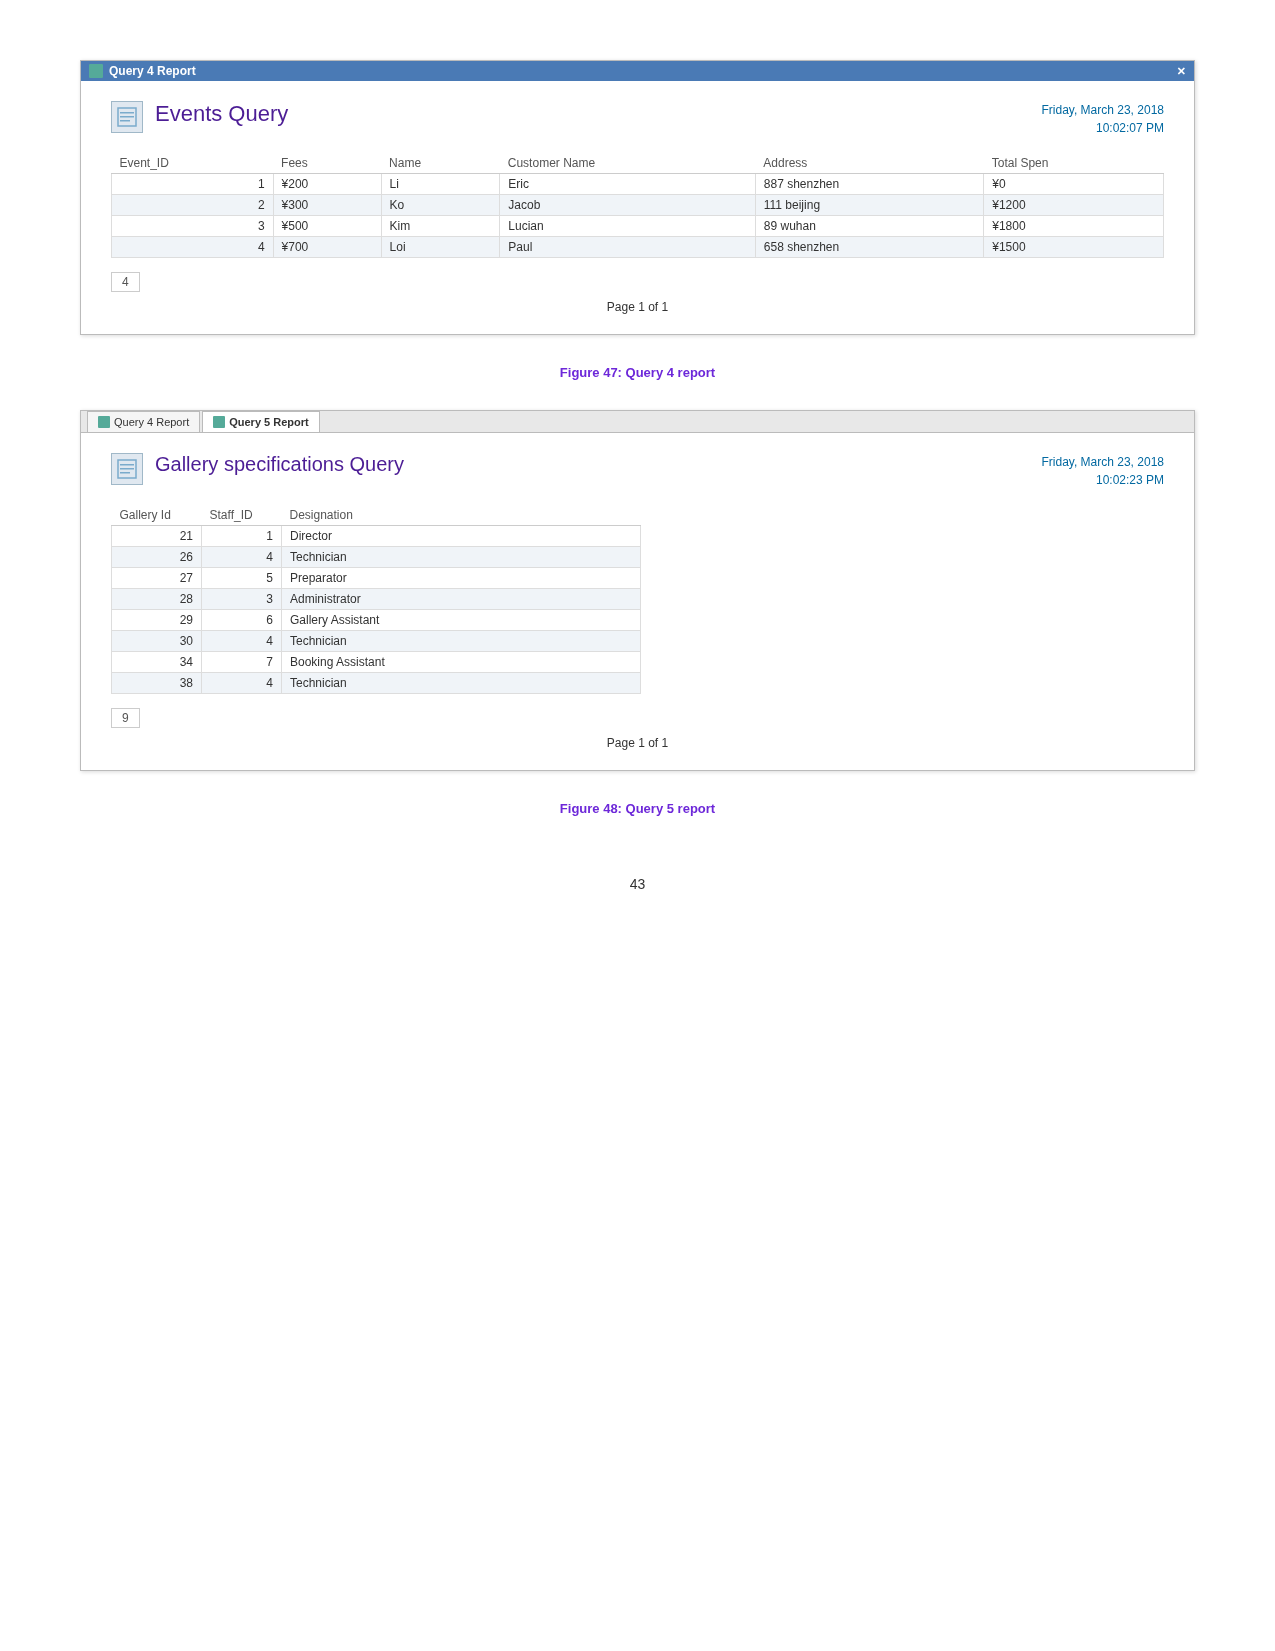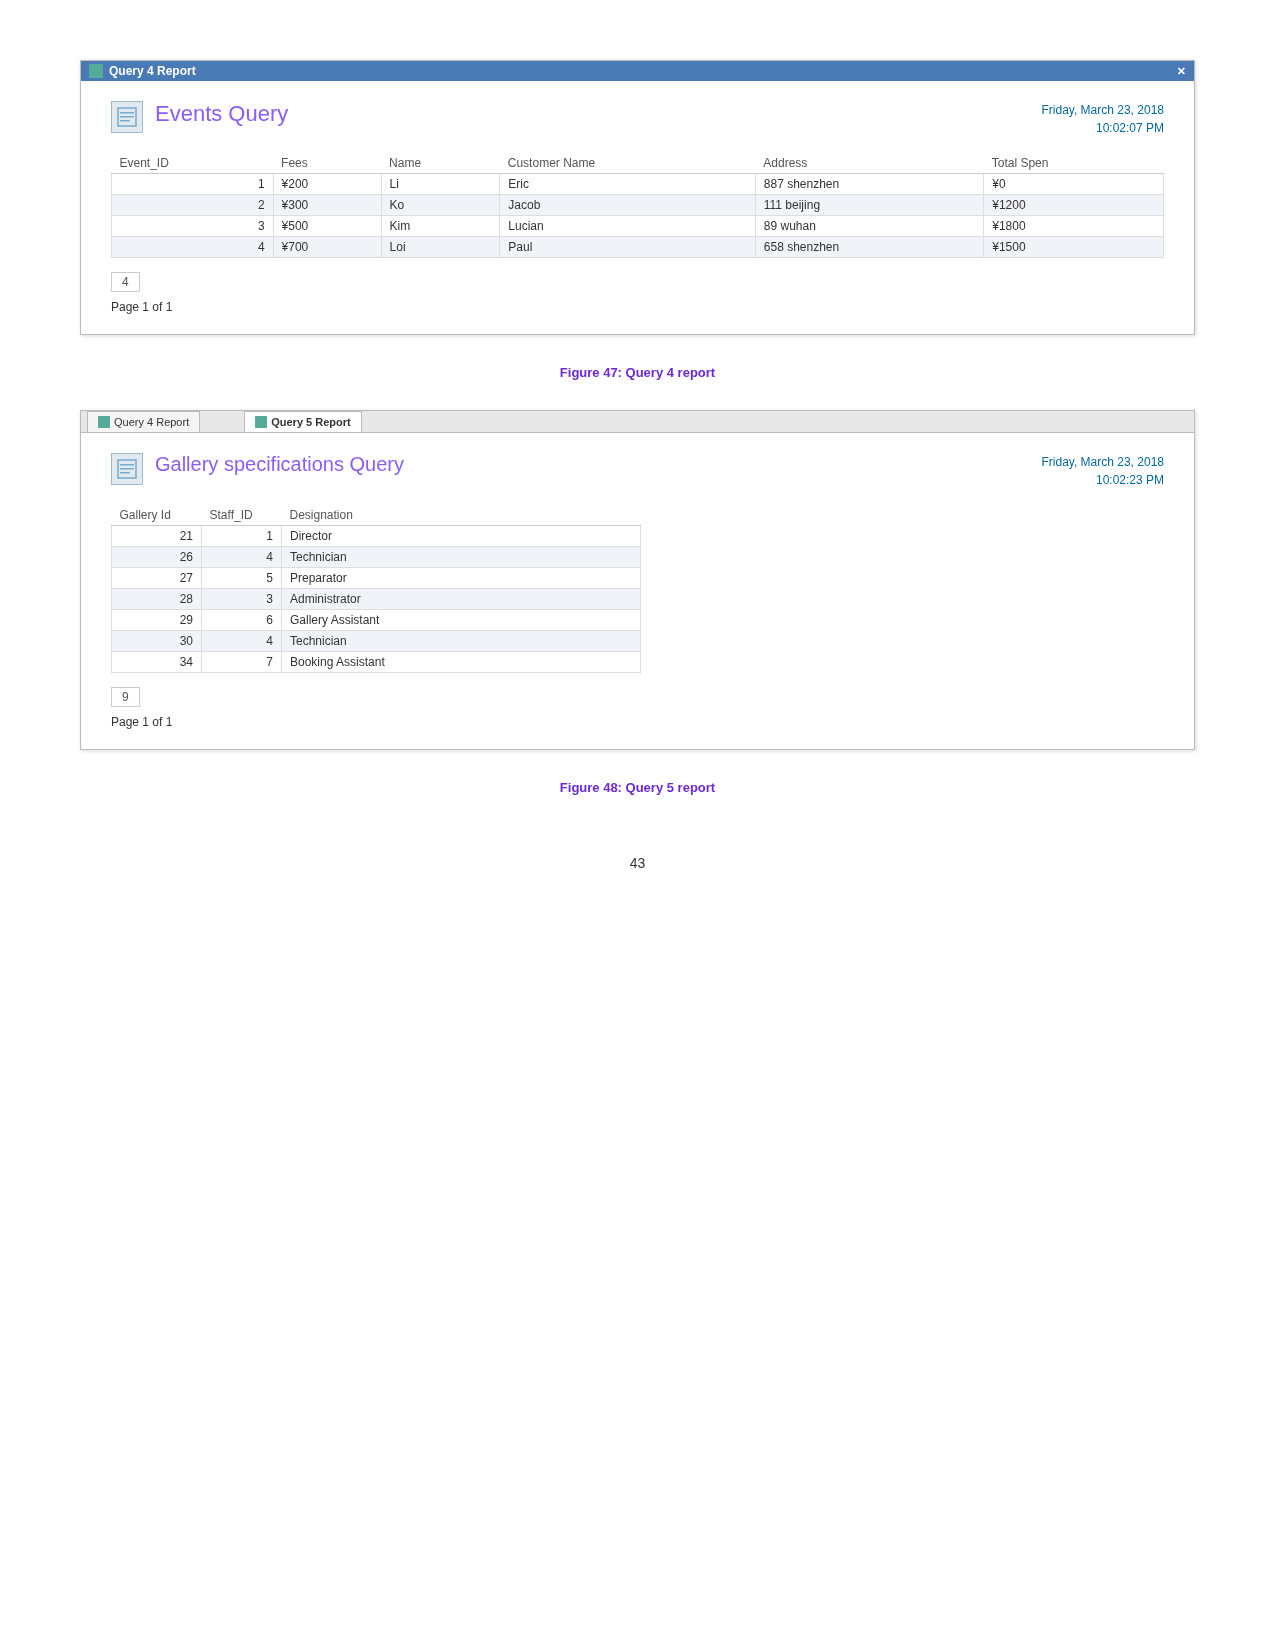--- a/index.html
+++ b/index.html
@@ -44,21 +44,20 @@
       margin-right: 2px;
       background: #f5f5f5;
       cursor: pointer;
       display: flex;
       align-items: center;
       gap: 4px;
     }
     .tab.active {
       background: #fff;
       font-weight: bold;
-      margin-left: 42px;
     }
     .tab .tab-icon {
       width: 12px;
       height: 12px;
       background: #4a7;
       display: inline-block;
       border-radius: 1px;
     }
     .report-content {
       padding: 20px 30px;
@@ -76,21 +75,21 @@
       margin-right: 12px;
       flex-shrink: 0;
       display: flex;
       align-items: center;
       justify-content: center;
     }
     .report-icon svg { width: 22px; height: 22px; }
     .report-title {
       font-size: 22px;
       font-weight: normal;
-      color: #8b5cf6;
+      color: #4c1d95;
       flex: 1;
     }
     .report-date {
       text-align: right;
       font-size: 12px;
       color: #0369a1;
       line-height: 1.5;
     }
 
     
@@ -131,21 +130,21 @@
     }
     .count-box {
       border: 1px solid #ccc;
       display: inline-block;
       padding: 2px 10px;
       font-size: 12px;
       margin-top: 6px;
       background: #fff;
     }
     .page-info {
-      text-align: left;
+      text-align: center;
       margin-top: 8px;
       font-size: 12px;
       color: #333;
     }
 
     
     .figure-caption {
       text-align: center;
       color: #6d28d9;
       font-size: 13px;
@@ -318,20 +317,25 @@
           <tr>
       <td class="num">30</td>
       <td class="num">4</td>
       <td>Technician</td>
     </tr>
           <tr>
       <td class="num">34</td>
       <td class="num">7</td>
       <td>Booking Assistant</td>
     </tr>
+          <tr>
+      <td class="num">38</td>
+      <td class="num">4</td>
+      <td>Technician</td>
+    </tr>
         </tbody>
     </table>
 
     <div class="report-footer">
       <div class="count-box">9</div>
     </div>
     <div class="page-info">Page 1 of 1</div>
   </div>
 </div>
 

